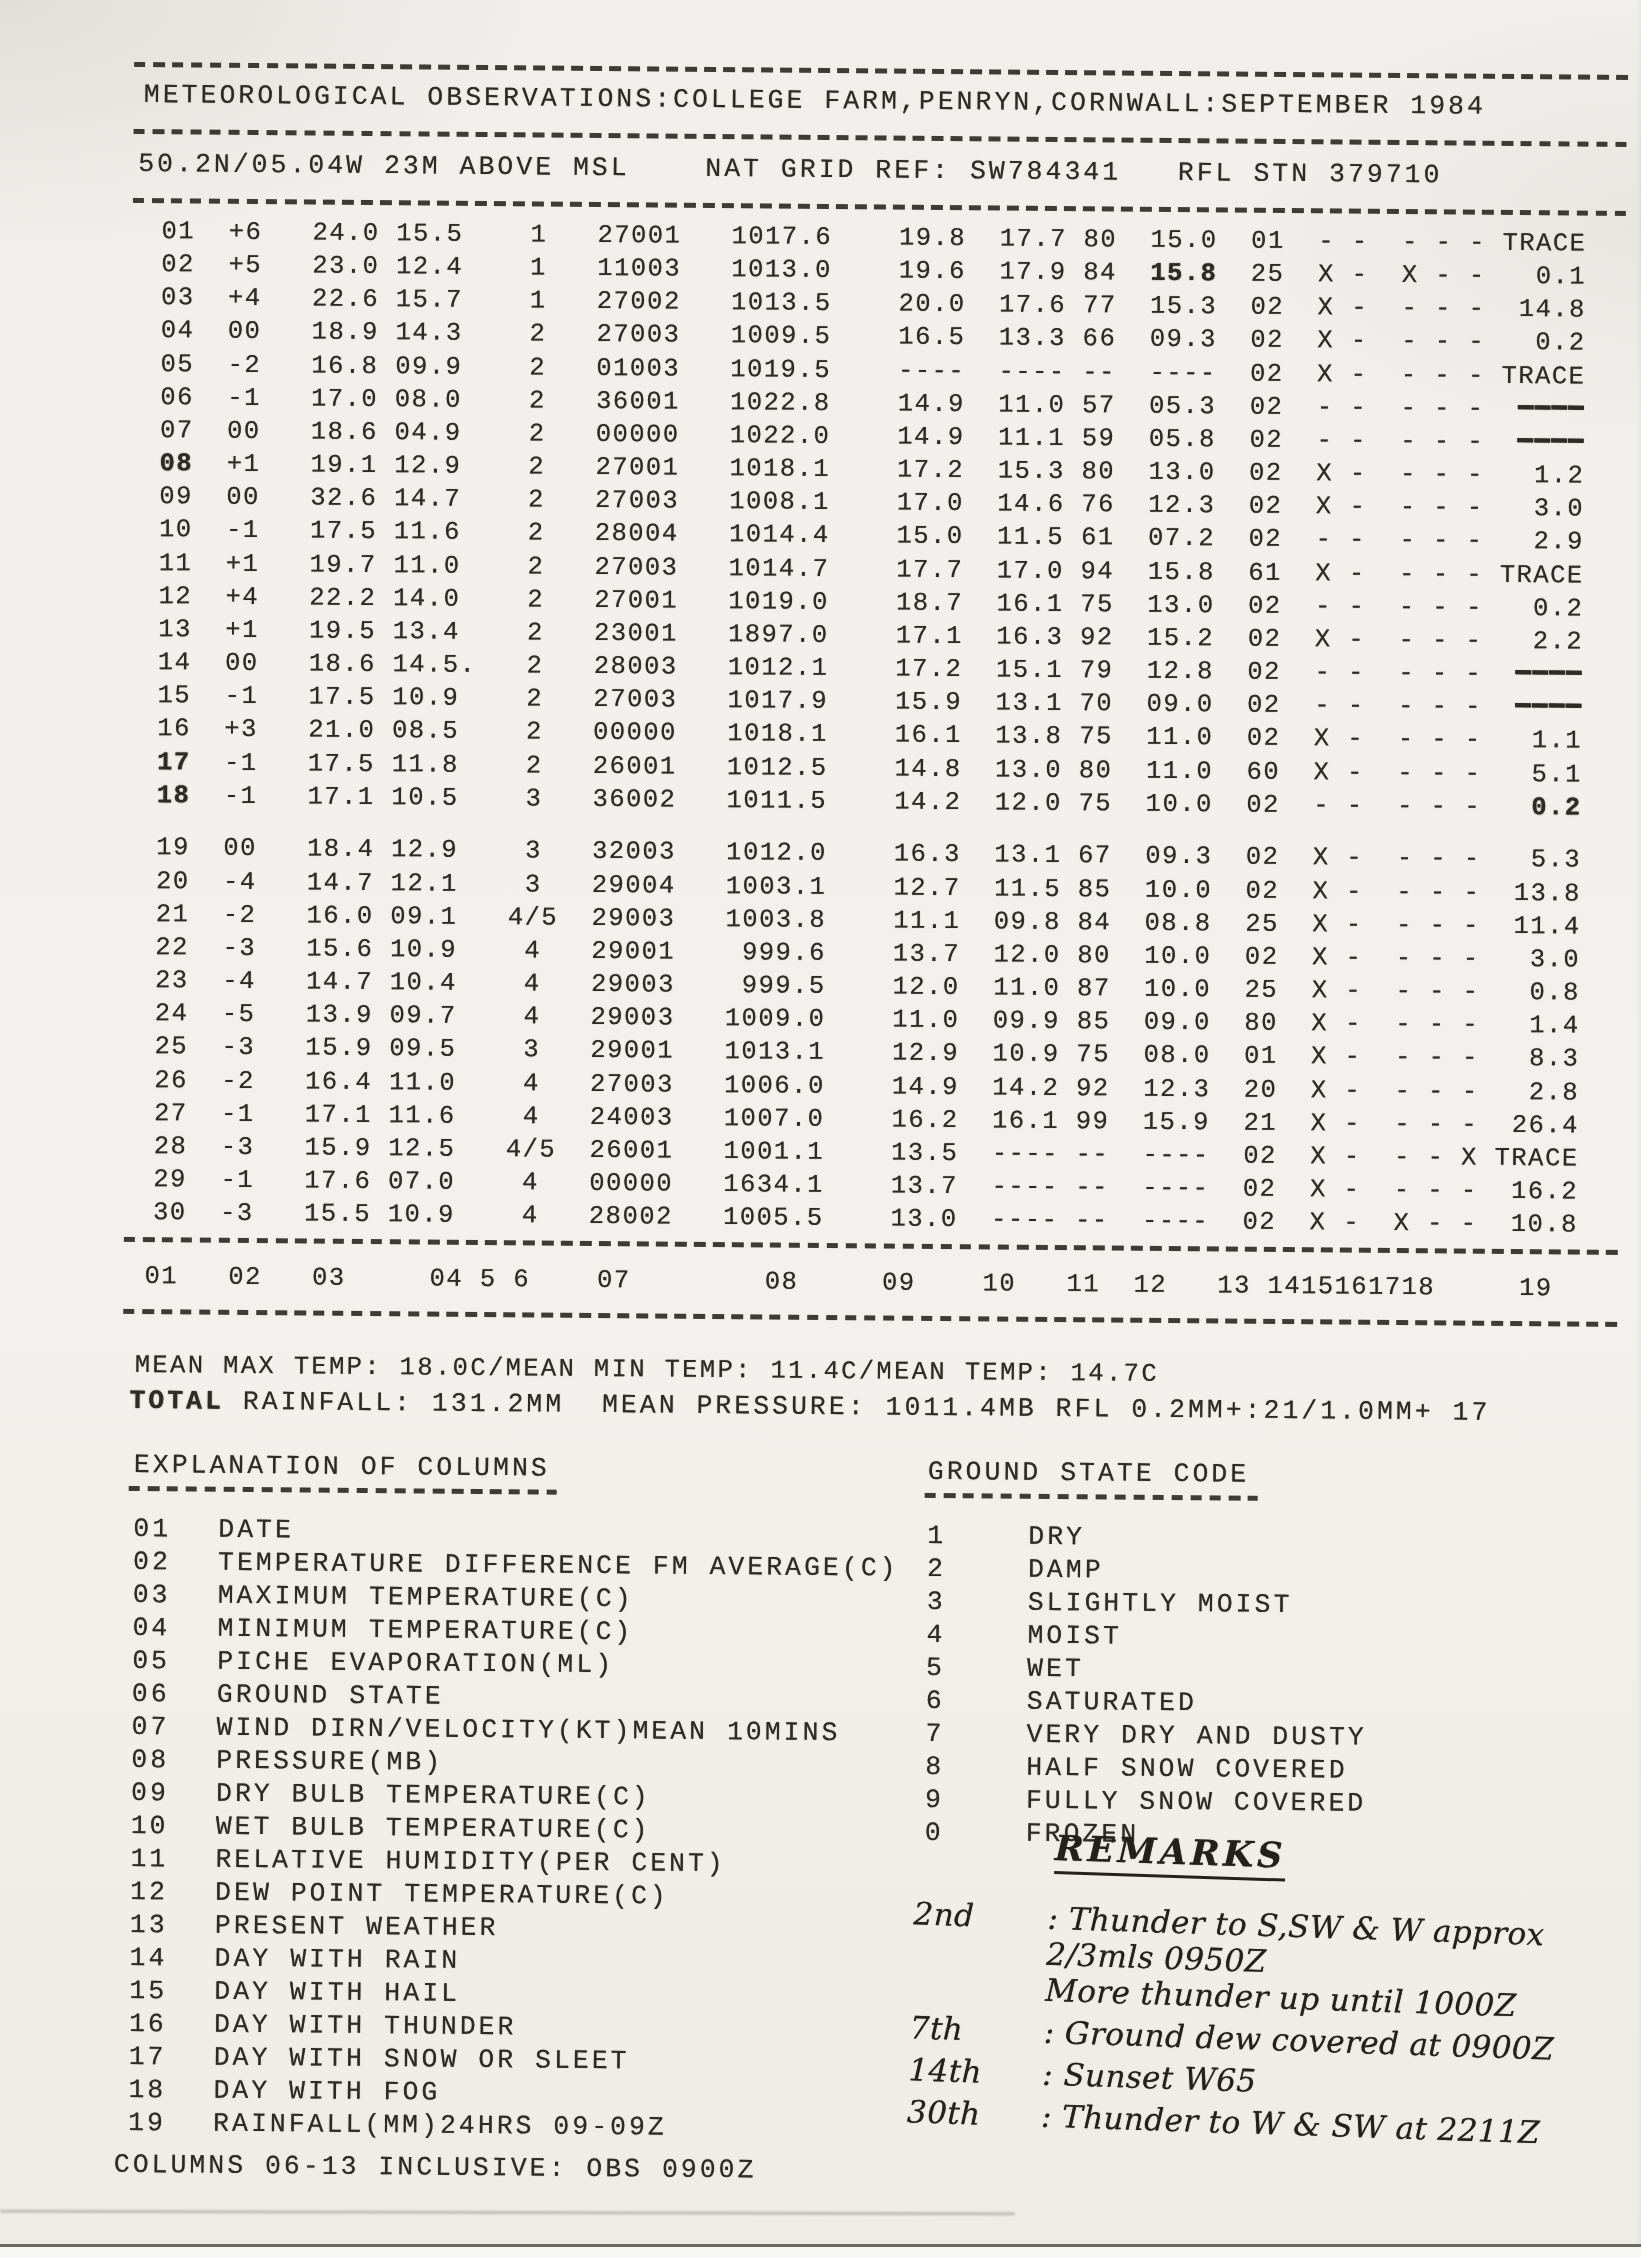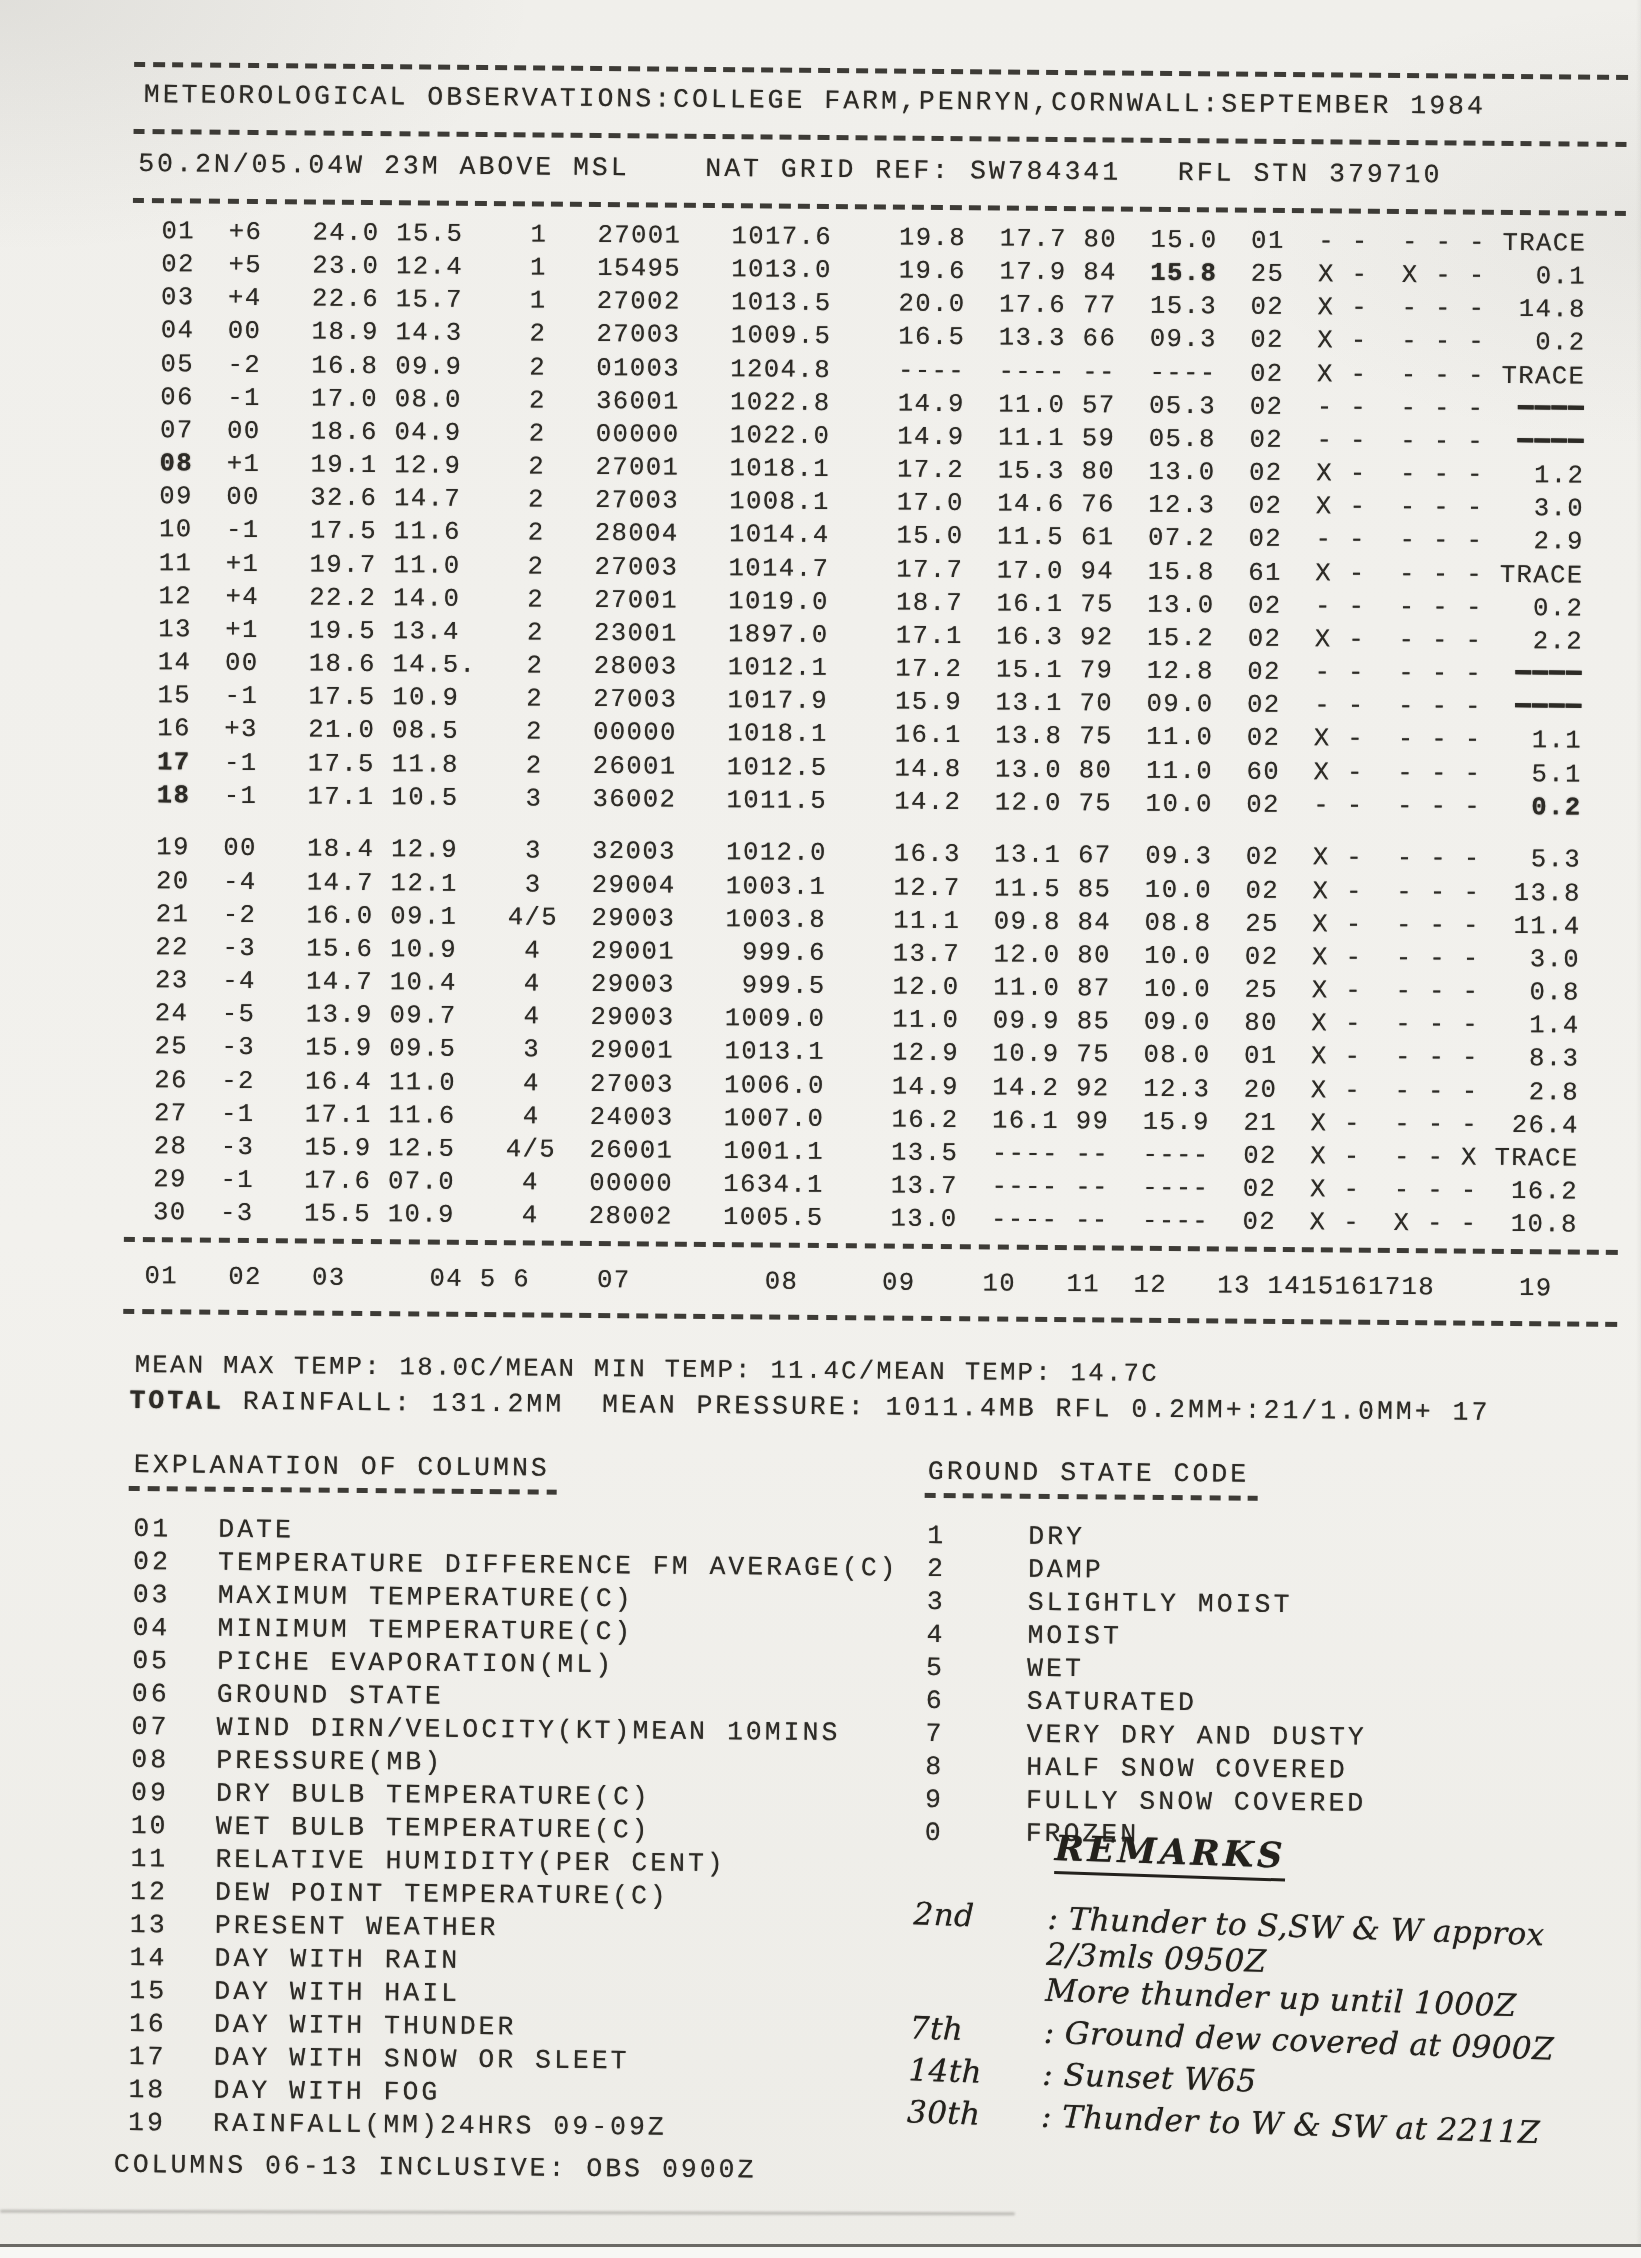--- a/index.html
+++ b/index.html
@@ -50,24 +50,24 @@
   <div class="tilt">
 
     <div class="rule w-full" style="top:62px"></div>
     <div class="line tw21" style="top:81px;left:144px">METEOROLOGICAL OBSERVATIONS:COLLEGE FARM,PENRYN,CORNWALL:SEPTEMBER 1984</div>
     <div class="rule w-full" style="top:129px"></div>
     <div class="line tw21" style="top:150px;left:139px">50.2N/05.04W 23M ABOVE MSL    NAT GRID REF: SW784341   RFL STN 379710</div>
     <div class="rule w-full" style="top:198px"></div>
 
     <div id="obs-rows">
         <div class="obsrow" style="top: 218px;"><span>01</span>  <span>+6</span>   <span>24.0</span> <span>15.5</span>    <span>1</span>   <span>27001</span>   <span>1017.6</span>    <span>19.8</span>  <span>17.7</span> <span>80</span>  <span>15.0</span>  <span>01</span>  <span>-</span> <span>-</span>  <span>-</span> <span>-</span> <span>-</span> <span>TRACE</span></div>
-        <div class="obsrow" style="top: 251px;"><span>02</span>  <span>+5</span>   <span>23.0</span> <span>12.4</span>    <span>1</span>   <span>15495</span>   <span>1013.0</span>    <span>19.6</span>  <span>17.9</span> <span>84</span>  <span class="bold">15.8</span>  <span>25</span>  <span>X</span> <span>-</span>  <span>X</span> <span>-</span> <span>-</span>   <span>0.1</span></div>
+        <div class="obsrow" style="top: 251px;"><span>02</span>  <span>+5</span>   <span>23.0</span> <span>12.4</span>    <span>1</span>   <span>11003</span>   <span>1013.0</span>    <span>19.6</span>  <span>17.9</span> <span>84</span>  <span class="bold">15.8</span>  <span>25</span>  <span>X</span> <span>-</span>  <span>X</span> <span>-</span> <span>-</span>   <span>0.1</span></div>
         <div class="obsrow" style="top: 284px;"><span>03</span>  <span>+4</span>   <span>22.6</span> <span>15.7</span>    <span>1</span>   <span>27002</span>   <span>1013.5</span>    <span>20.0</span>  <span>17.6</span> <span>77</span>  <span>15.3</span>  <span>02</span>  <span>X</span> <span>-</span>  <span>-</span> <span>-</span> <span>-</span>  <span>14.8</span></div>
         <div class="obsrow" style="top: 317px;"><span>04</span>  <span>00</span>   <span>18.9</span> <span>14.3</span>    <span>2</span>   <span>27003</span>   <span>1009.5</span>    <span>16.5</span>  <span>13.3</span> <span>66</span>  <span>09.3</span>  <span>02</span>  <span>X</span> <span>-</span>  <span>-</span> <span>-</span> <span>-</span>   <span>0.2</span></div>
-        <div class="obsrow" style="top: 351px;"><span>05</span>  <span>-2</span>   <span>16.8</span> <span>09.9</span>    <span>2</span>   <span>01003</span>   <span>1204.8</span>    <span>----</span>  <span>----</span> <span>--</span>  <span>----</span>  <span>02</span>  <span>X</span> <span>-</span>  <span>-</span> <span>-</span> <span>-</span> <span>TRACE</span></div>
+        <div class="obsrow" style="top: 351px;"><span>05</span>  <span>-2</span>   <span>16.8</span> <span>09.9</span>    <span>2</span>   <span>01003</span>   <span>1019.5</span>    <span>----</span>  <span>----</span> <span>--</span>  <span>----</span>  <span>02</span>  <span>X</span> <span>-</span>  <span>-</span> <span>-</span> <span>-</span> <span>TRACE</span></div>
         <div class="obsrow" style="top: 384px;"><span>06</span>  <span>-1</span>   <span>17.0</span> <span>08.0</span>    <span>2</span>   <span>36001</span>   <span>1022.8</span>    <span>14.9</span>  <span>11.0</span> <span>57</span>  <span>05.3</span>  <span>02</span>  <span>-</span> <span>-</span>  <span>-</span> <span>-</span> <span>-</span>  <span>━━━━</span></div>
         <div class="obsrow" style="top: 417px;"><span>07</span>  <span>00</span>   <span>18.6</span> <span>04.9</span>    <span>2</span>   <span>00000</span>   <span>1022.0</span>    <span>14.9</span>  <span>11.1</span> <span>59</span>  <span>05.8</span>  <span>02</span>  <span>-</span> <span>-</span>  <span>-</span> <span>-</span> <span>-</span>  <span>━━━━</span></div>
         <div class="obsrow" style="top: 450px;"><span class="bold">08</span>  <span>+1</span>   <span>19.1</span> <span>12.9</span>    <span>2</span>   <span>27001</span>   <span>1018.1</span>    <span>17.2</span>  <span>15.3</span> <span>80</span>  <span>13.0</span>  <span>02</span>  <span>X</span> <span>-</span>  <span>-</span> <span>-</span> <span>-</span>   <span>1.2</span></div>
         <div class="obsrow" style="top: 483px;"><span>09</span>  <span>00</span>   <span>32.6</span> <span>14.7</span>    <span>2</span>   <span>27003</span>   <span>1008.1</span>    <span>17.0</span>  <span>14.6</span> <span>76</span>  <span>12.3</span>  <span>02</span>  <span>X</span> <span>-</span>  <span>-</span> <span>-</span> <span>-</span>   <span>3.0</span></div>
         <div class="obsrow" style="top: 516px;"><span>10</span>  <span>-1</span>   <span>17.5</span> <span>11.6</span>    <span>2</span>   <span>28004</span>   <span>1014.4</span>    <span>15.0</span>  <span>11.5</span> <span>61</span>  <span>07.2</span>  <span>02</span>  <span>-</span> <span>-</span>  <span>-</span> <span>-</span> <span>-</span>   <span>2.9</span></div>
         <div class="obsrow" style="top: 550px;"><span>11</span>  <span>+1</span>   <span>19.7</span> <span>11.0</span>    <span>2</span>   <span>27003</span>   <span>1014.7</span>    <span>17.7</span>  <span>17.0</span> <span>94</span>  <span>15.8</span>  <span>61</span>  <span>X</span> <span>-</span>  <span>-</span> <span>-</span> <span>-</span> <span>TRACE</span></div>
         <div class="obsrow" style="top: 583px;"><span>12</span>  <span>+4</span>   <span>22.2</span> <span>14.0</span>    <span>2</span>   <span>27001</span>   <span>1019.0</span>    <span>18.7</span>  <span>16.1</span> <span>75</span>  <span>13.0</span>  <span>02</span>  <span>-</span> <span>-</span>  <span>-</span> <span>-</span> <span>-</span>   <span>0.2</span></div>
         <div class="obsrow" style="top: 616px;"><span>13</span>  <span>+1</span>   <span>19.5</span> <span>13.4</span>    <span>2</span>   <span>23001</span>   <span>1897.0</span>    <span>17.1</span>  <span>16.3</span> <span>92</span>  <span>15.2</span>  <span>02</span>  <span>X</span> <span>-</span>  <span>-</span> <span>-</span> <span>-</span>   <span>2.2</span></div>
         <div class="obsrow" style="top: 649px;"><span>14</span>  <span>00</span>   <span>18.6</span> <span>14.5.</span>   <span>2</span>   <span>28003</span>   <span>1012.1</span>    <span>17.2</span>  <span>15.1</span> <span>79</span>  <span>12.8</span>  <span>02</span>  <span>-</span> <span>-</span>  <span>-</span> <span>-</span> <span>-</span>  <span>━━━━</span></div>
         <div class="obsrow" style="top: 682px;"><span>15</span>  <span>-1</span>   <span>17.5</span> <span>10.9</span>    <span>2</span>   <span>27003</span>   <span>1017.9</span>    <span>15.9</span>  <span>13.1</span> <span>70</span>  <span>09.0</span>  <span>02</span>  <span>-</span> <span>-</span>  <span>-</span> <span>-</span> <span>-</span>  <span>━━━━</span></div>

